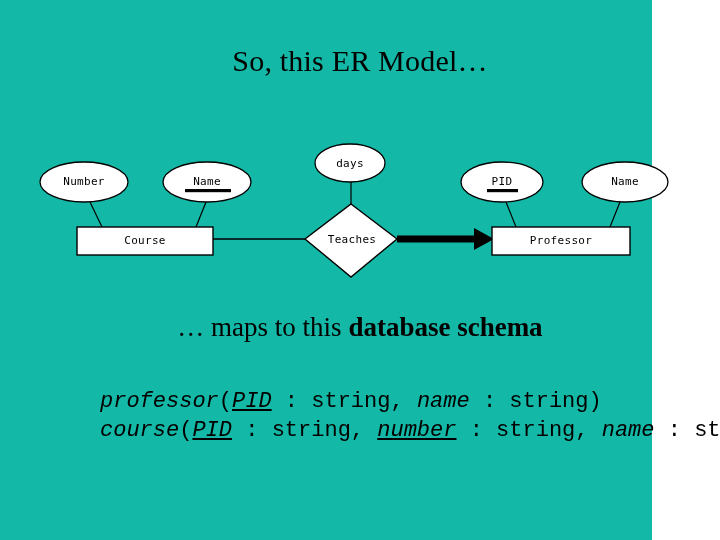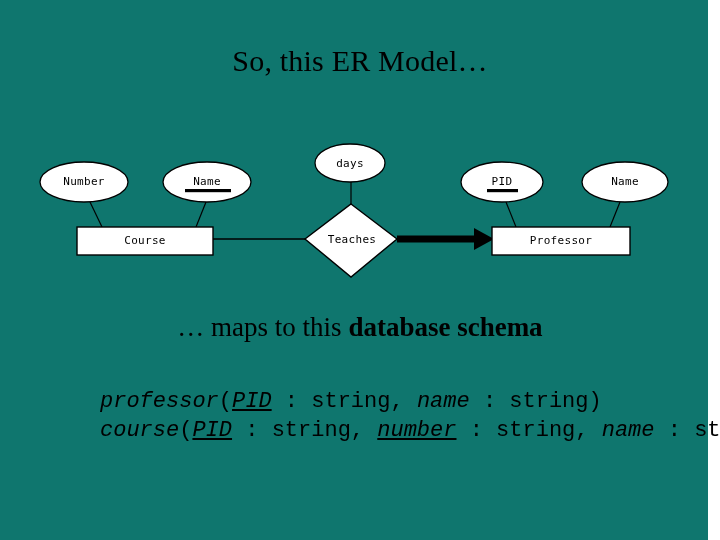--- a/index.html
+++ b/index.html
@@ -9,23 +9,23 @@
   body {
     width: 720px;
     height: 540px;
     background: #ffffff;
     font-family: "Liberation Serif", serif;
     color: #000000;
     overflow: hidden;
   }
   #slide {
     position: relative;
-    width: 708px;
+    width: 652px;
     height: 540px;
-    background: #0f766e;
+    background: #14b8a6;
   }
   .title {
     position: absolute;
     left: 0;
     top: 44px;
     width: 720px;
     text-align: center;
     font-size: 30px;
     font-family: "Liberation Serif", serif;
     color: #000000;

